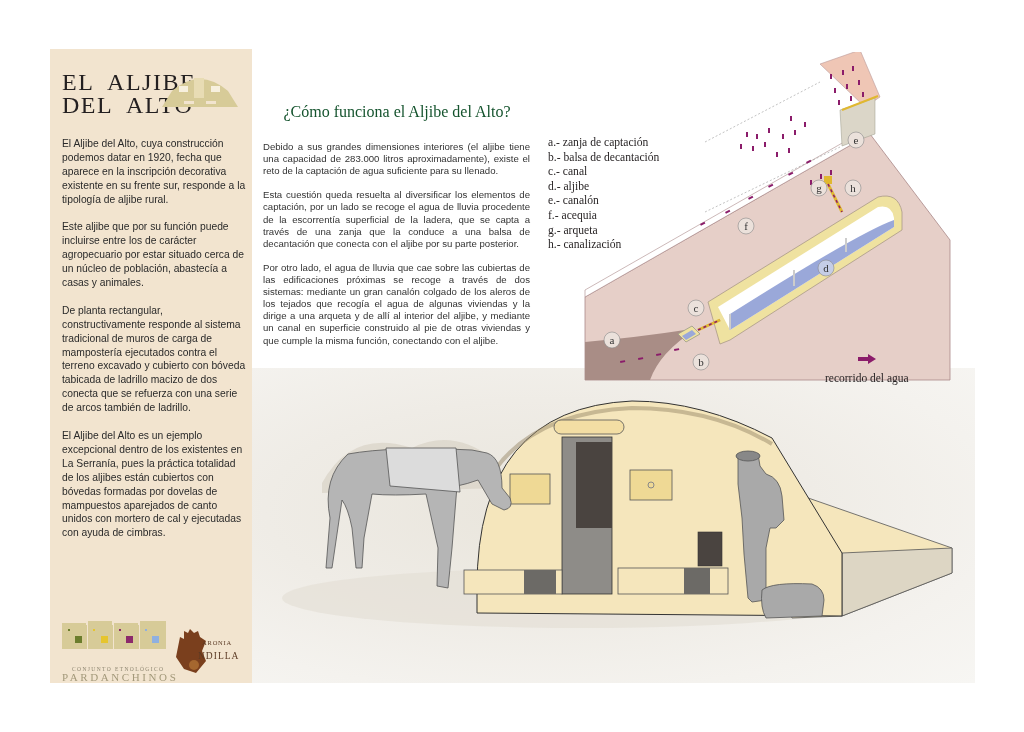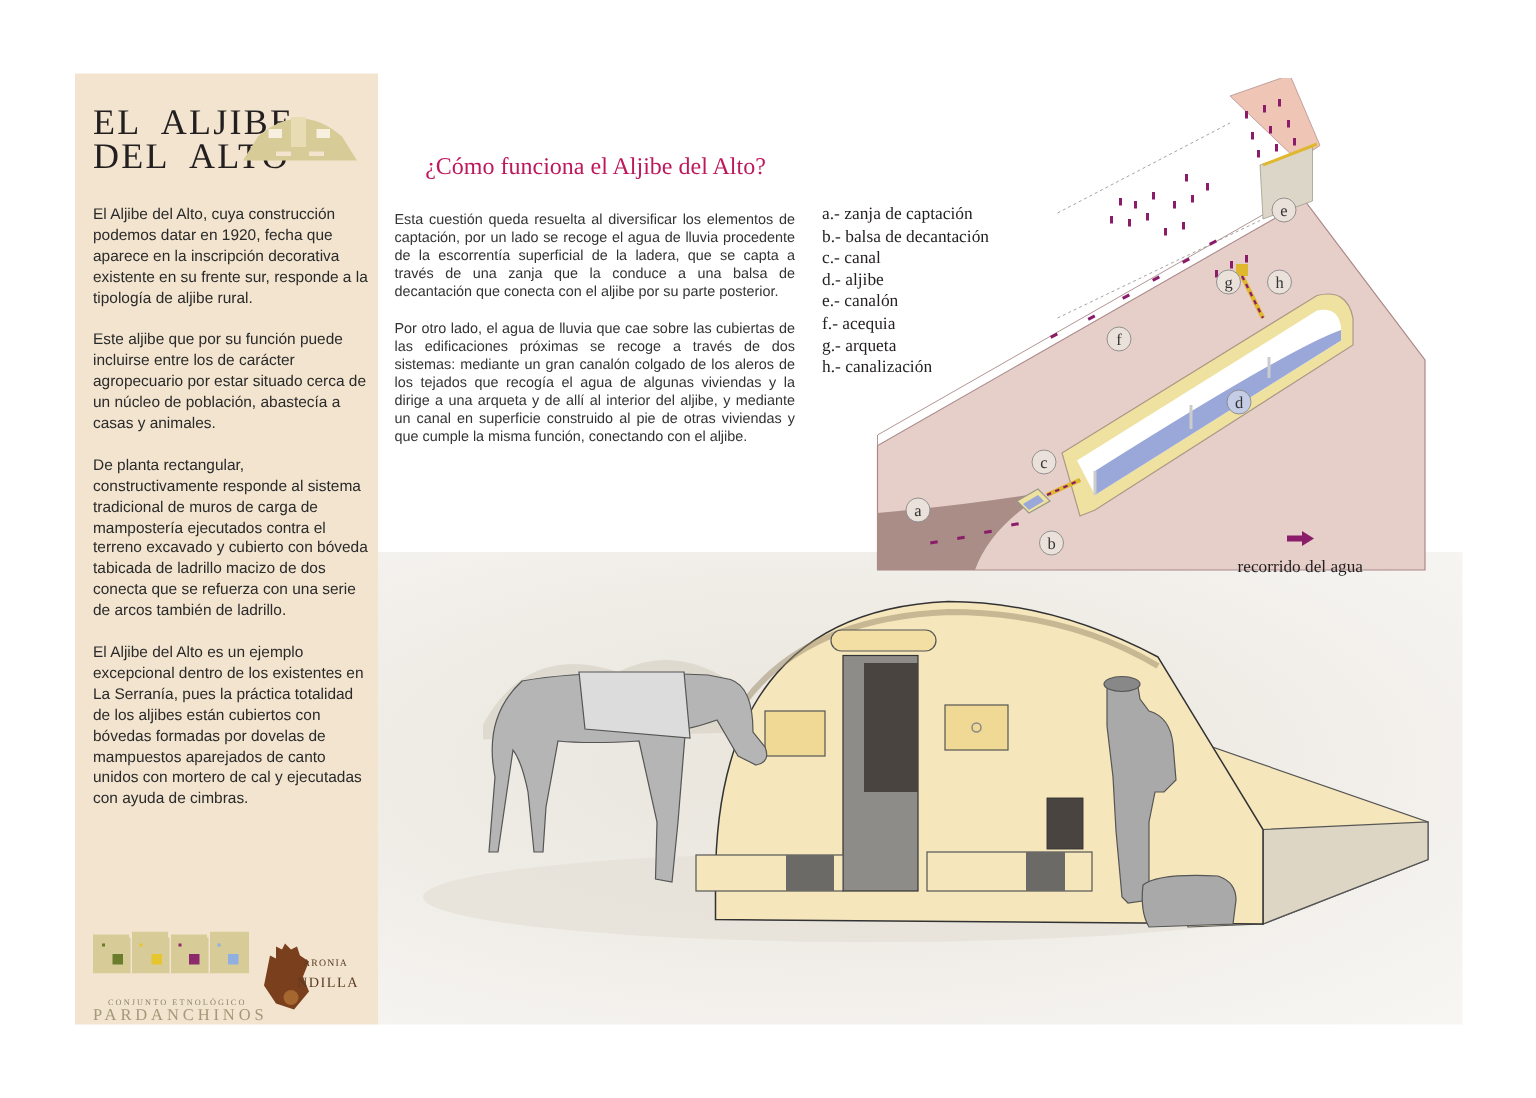--- a/index.html
+++ b/index.html
@@ -12,21 +12,21 @@
     .side-text p { margin: 0 0 13.9px 0; }
     .logos { position: absolute; left: 10px; top: 572px; width: 190px; height: 58px; }
     .logo-pard-text { position: absolute; left: 2px; top: 30px; font-family: "Liberation Serif", serif; font-size: 11px; letter-spacing: 2.6px; color: #a3997a; margin-top: 20px; }
     .logo-pard-sub { position: absolute; left: 12px; top: 45px; font-family: "Liberation Serif", serif; font-size: 5.5px; letter-spacing: 1.4px; color: #8d8570; }
     .logo-baronia { position: absolute; left: 112px; top: 6px; width: 80px; height: 50px; }
     .logo-baronia .b1 { position: absolute; left: 30px; top: 12px; font-family: "Liberation Serif", serif; font-size: 6.5px; letter-spacing: 0.8px; color: #5b3a24; }
     .logo-baronia .b2 { position: absolute; left: 26px; top: 24px; font-family: "Liberation Serif", serif; font-size: 9.5px; letter-spacing: 1px; color: #5b3a24; }
 
     .illus { position: absolute; left: 252px; top: 368px; width: 723px; height: 315px; background: radial-gradient(ellipse at 40% 45%, #e9e5dc 0%, #efece6 45%, #f4f2ee 75%, #f7f6f3 100%); }
 
-    .main-title { position: absolute; left: 262px; top: 103px; width: 270px; text-align: center; font-family: "Liberation Serif", serif; font-size: 16px; color: #be185d; }
+    .main-title { position: absolute; left: 262px; top: 103px; width: 270px; text-align: center; font-family: "Liberation Serif", serif; font-size: 16px; color: #14532d; }
     .body-text { position: absolute; left: 263px; top: 141px; width: 267px; font-size: 9.6px; line-height: 12.1px; color: #333; text-align: justify; }
     .body-text p { margin: 0 0 12.1px 0; }
     .legend { position: absolute; left: 548px; top: 136px; font-family: "Liberation Serif", serif; font-size: 11.6px; line-height: 14.6px; color: #231f20; }
     .legend div { white-space: nowrap; }
     .diagram { position: absolute; left: 580px; top: 52px; width: 395px; height: 330px; }
     .flow-legend { position: absolute; left: 825px; top: 354px; display: flex; align-items: center; gap: 8px; font-family: "Liberation Serif", serif; font-size: 11.5px; color: #231f20; flex-direction: column; }
     .flow-arrow { width: 18px; height: 10px; }
     .scene { position: absolute; left: 252px; top: 368px; width: 723px; height: 315px; }
   </style>
 </head>
@@ -83,20 +83,21 @@
       <div class="b1">ARONIA</div>
       <div class="b2">NDILLA</div>
     </div>
   </div>
 </div>
 
 <div class="illus"></div>
 
 <div class="main-title">¿Cómo funciona el Aljibe del Alto?</div>
 <div class="body-text">
+  <p>Debido a sus grandes dimensiones interiores (el aljibe tiene una capacidad de 283.000 litros aproximadamente), existe el reto de la captación de agua suficiente para su llenado.</p>
   <p>Esta cuestión queda resuelta al diversificar los elementos de captación, por un lado se recoge el agua de lluvia procedente de la escorrentía superficial de la ladera, que se capta a través de una zanja que la conduce a una balsa de decantación que conecta con el aljibe por su parte posterior.</p>
   <p>Por otro lado, el agua de lluvia que cae sobre las cubiertas de las edificaciones próximas se recoge a través de dos sistemas: mediante un gran canalón colgado de los aleros de los tejados que recogía el agua de algunas viviendas y la dirige a una arqueta y de allí al interior del aljibe, y mediante un canal en superficie construido al pie de otras viviendas y que cumple la misma función, conectando con el aljibe.</p>
 </div>
 
 <div class="legend">
   <div>a.- zanja de captación</div>
   <div>b.- balsa de decantación</div>
   <div>c.- canal</div>
   <div>d.- aljibe</div>
   <div>e.- canalón</div>

